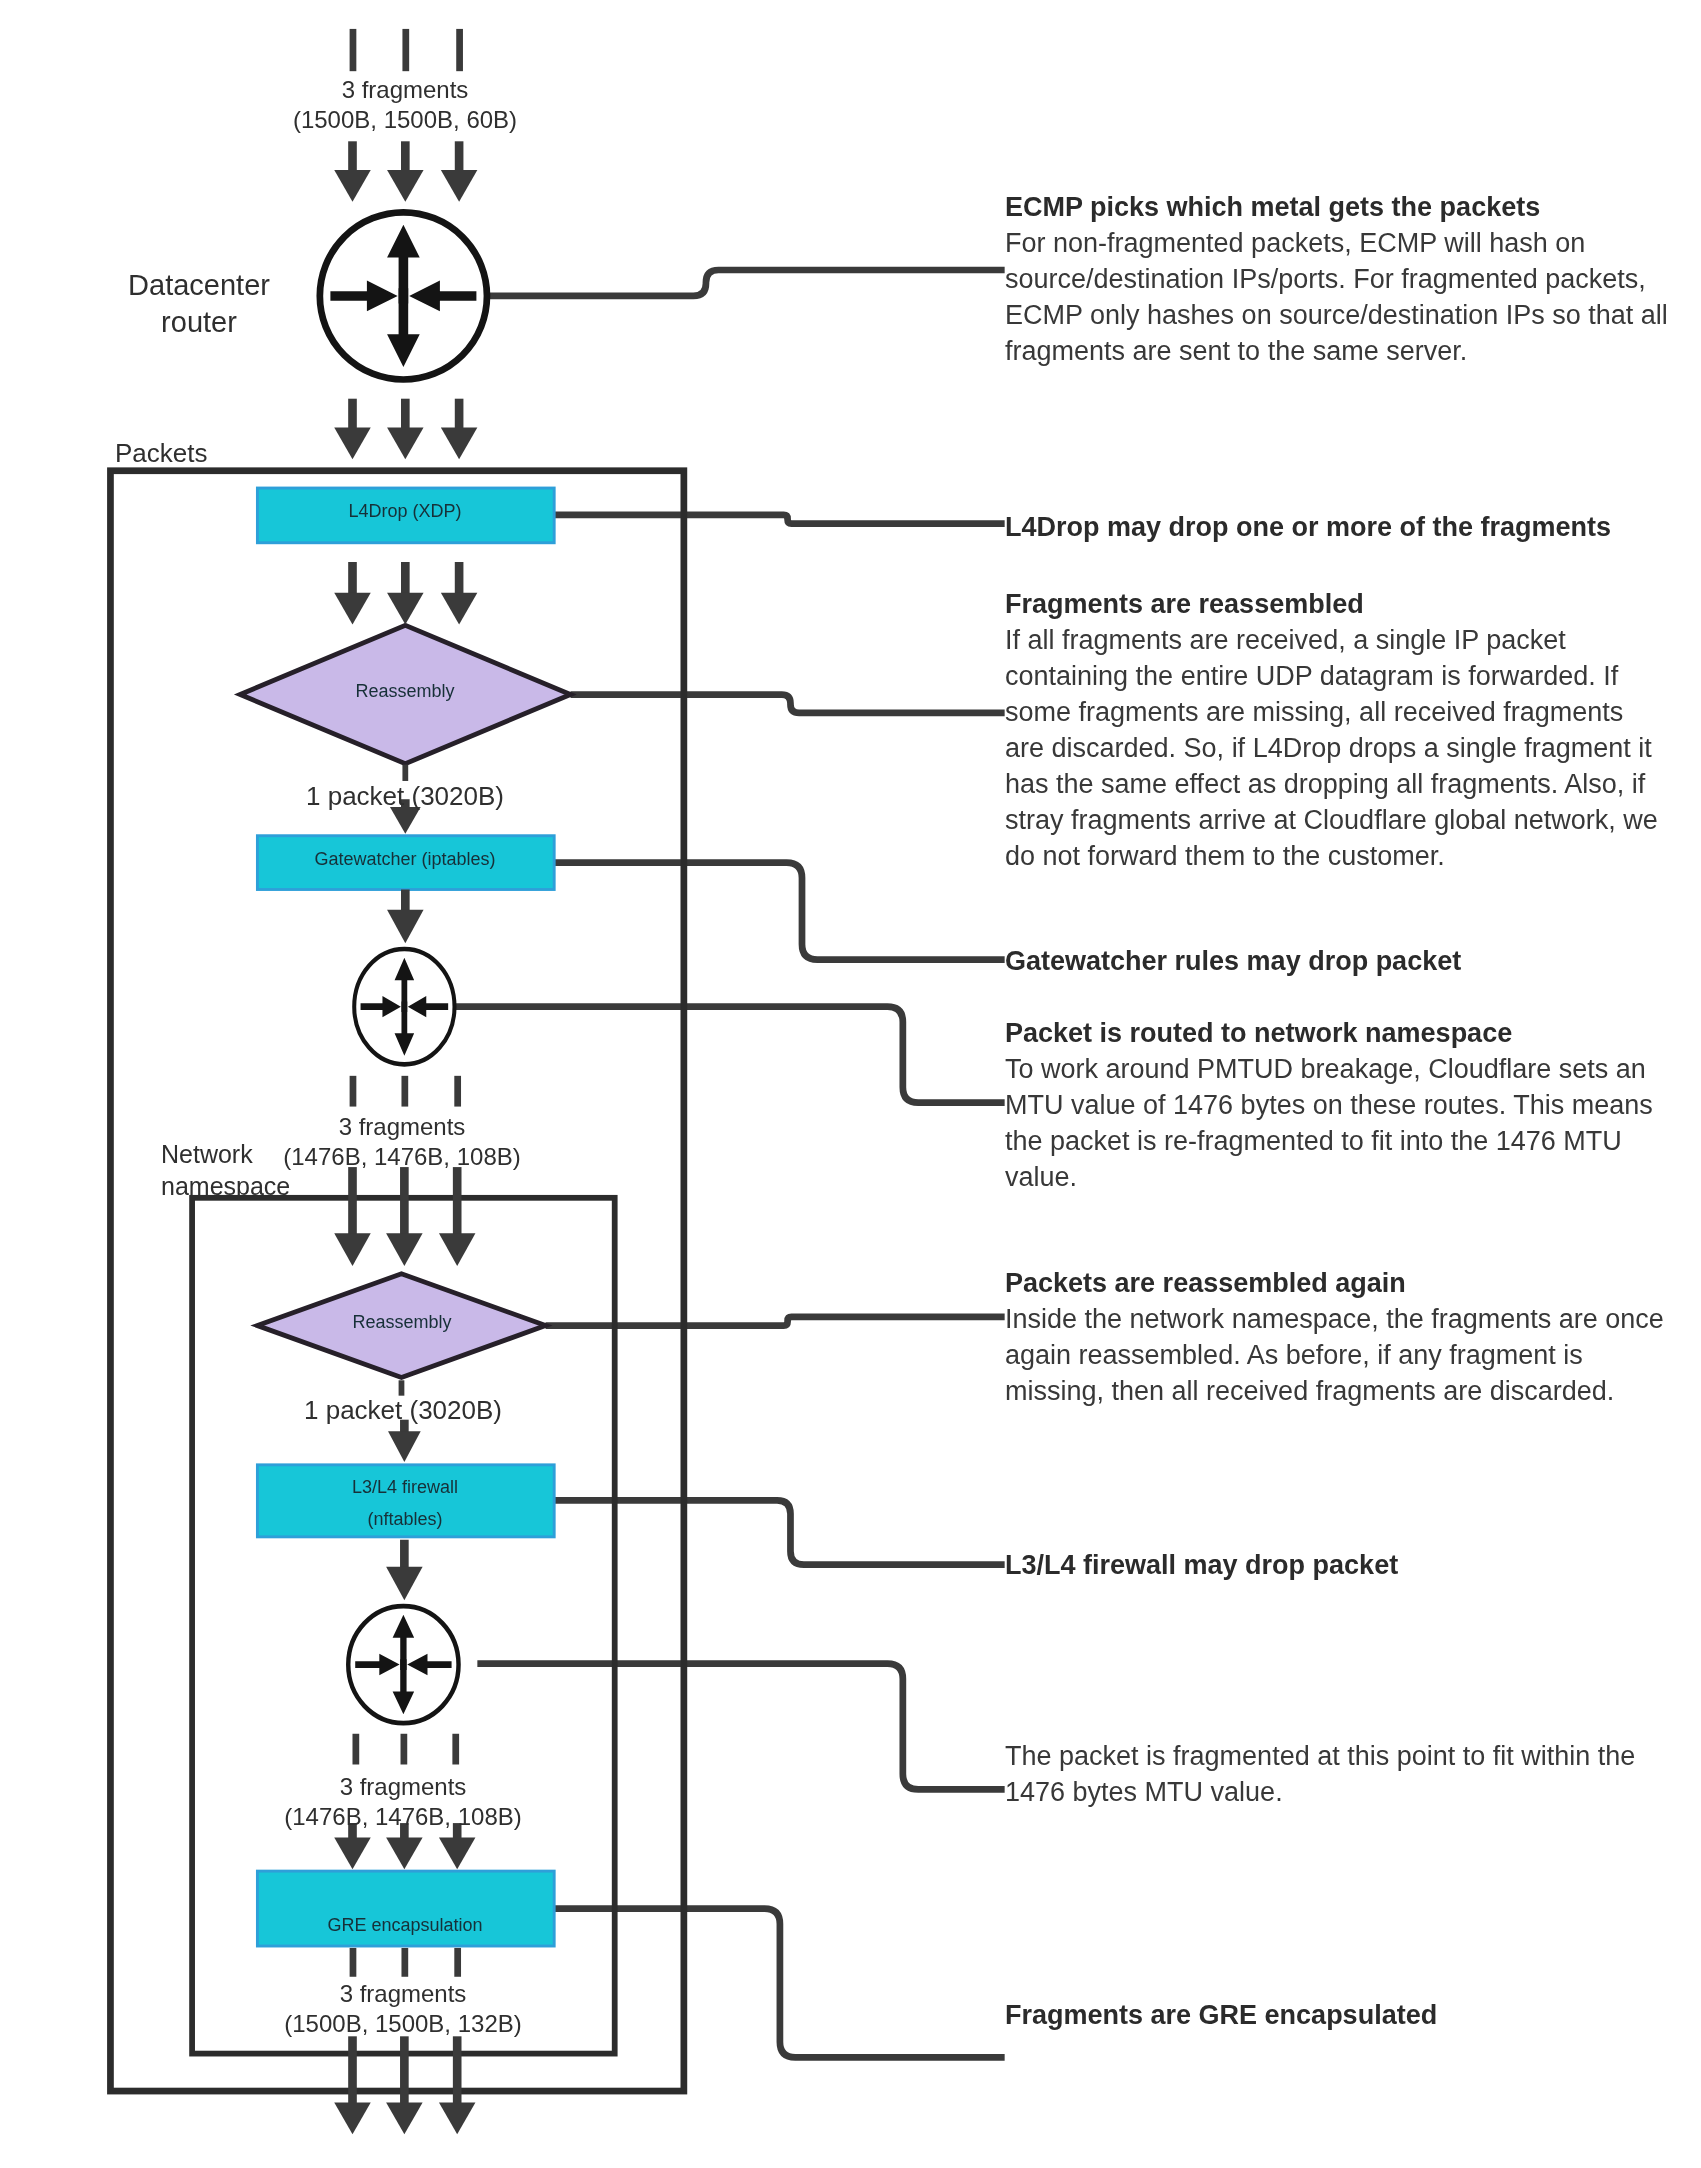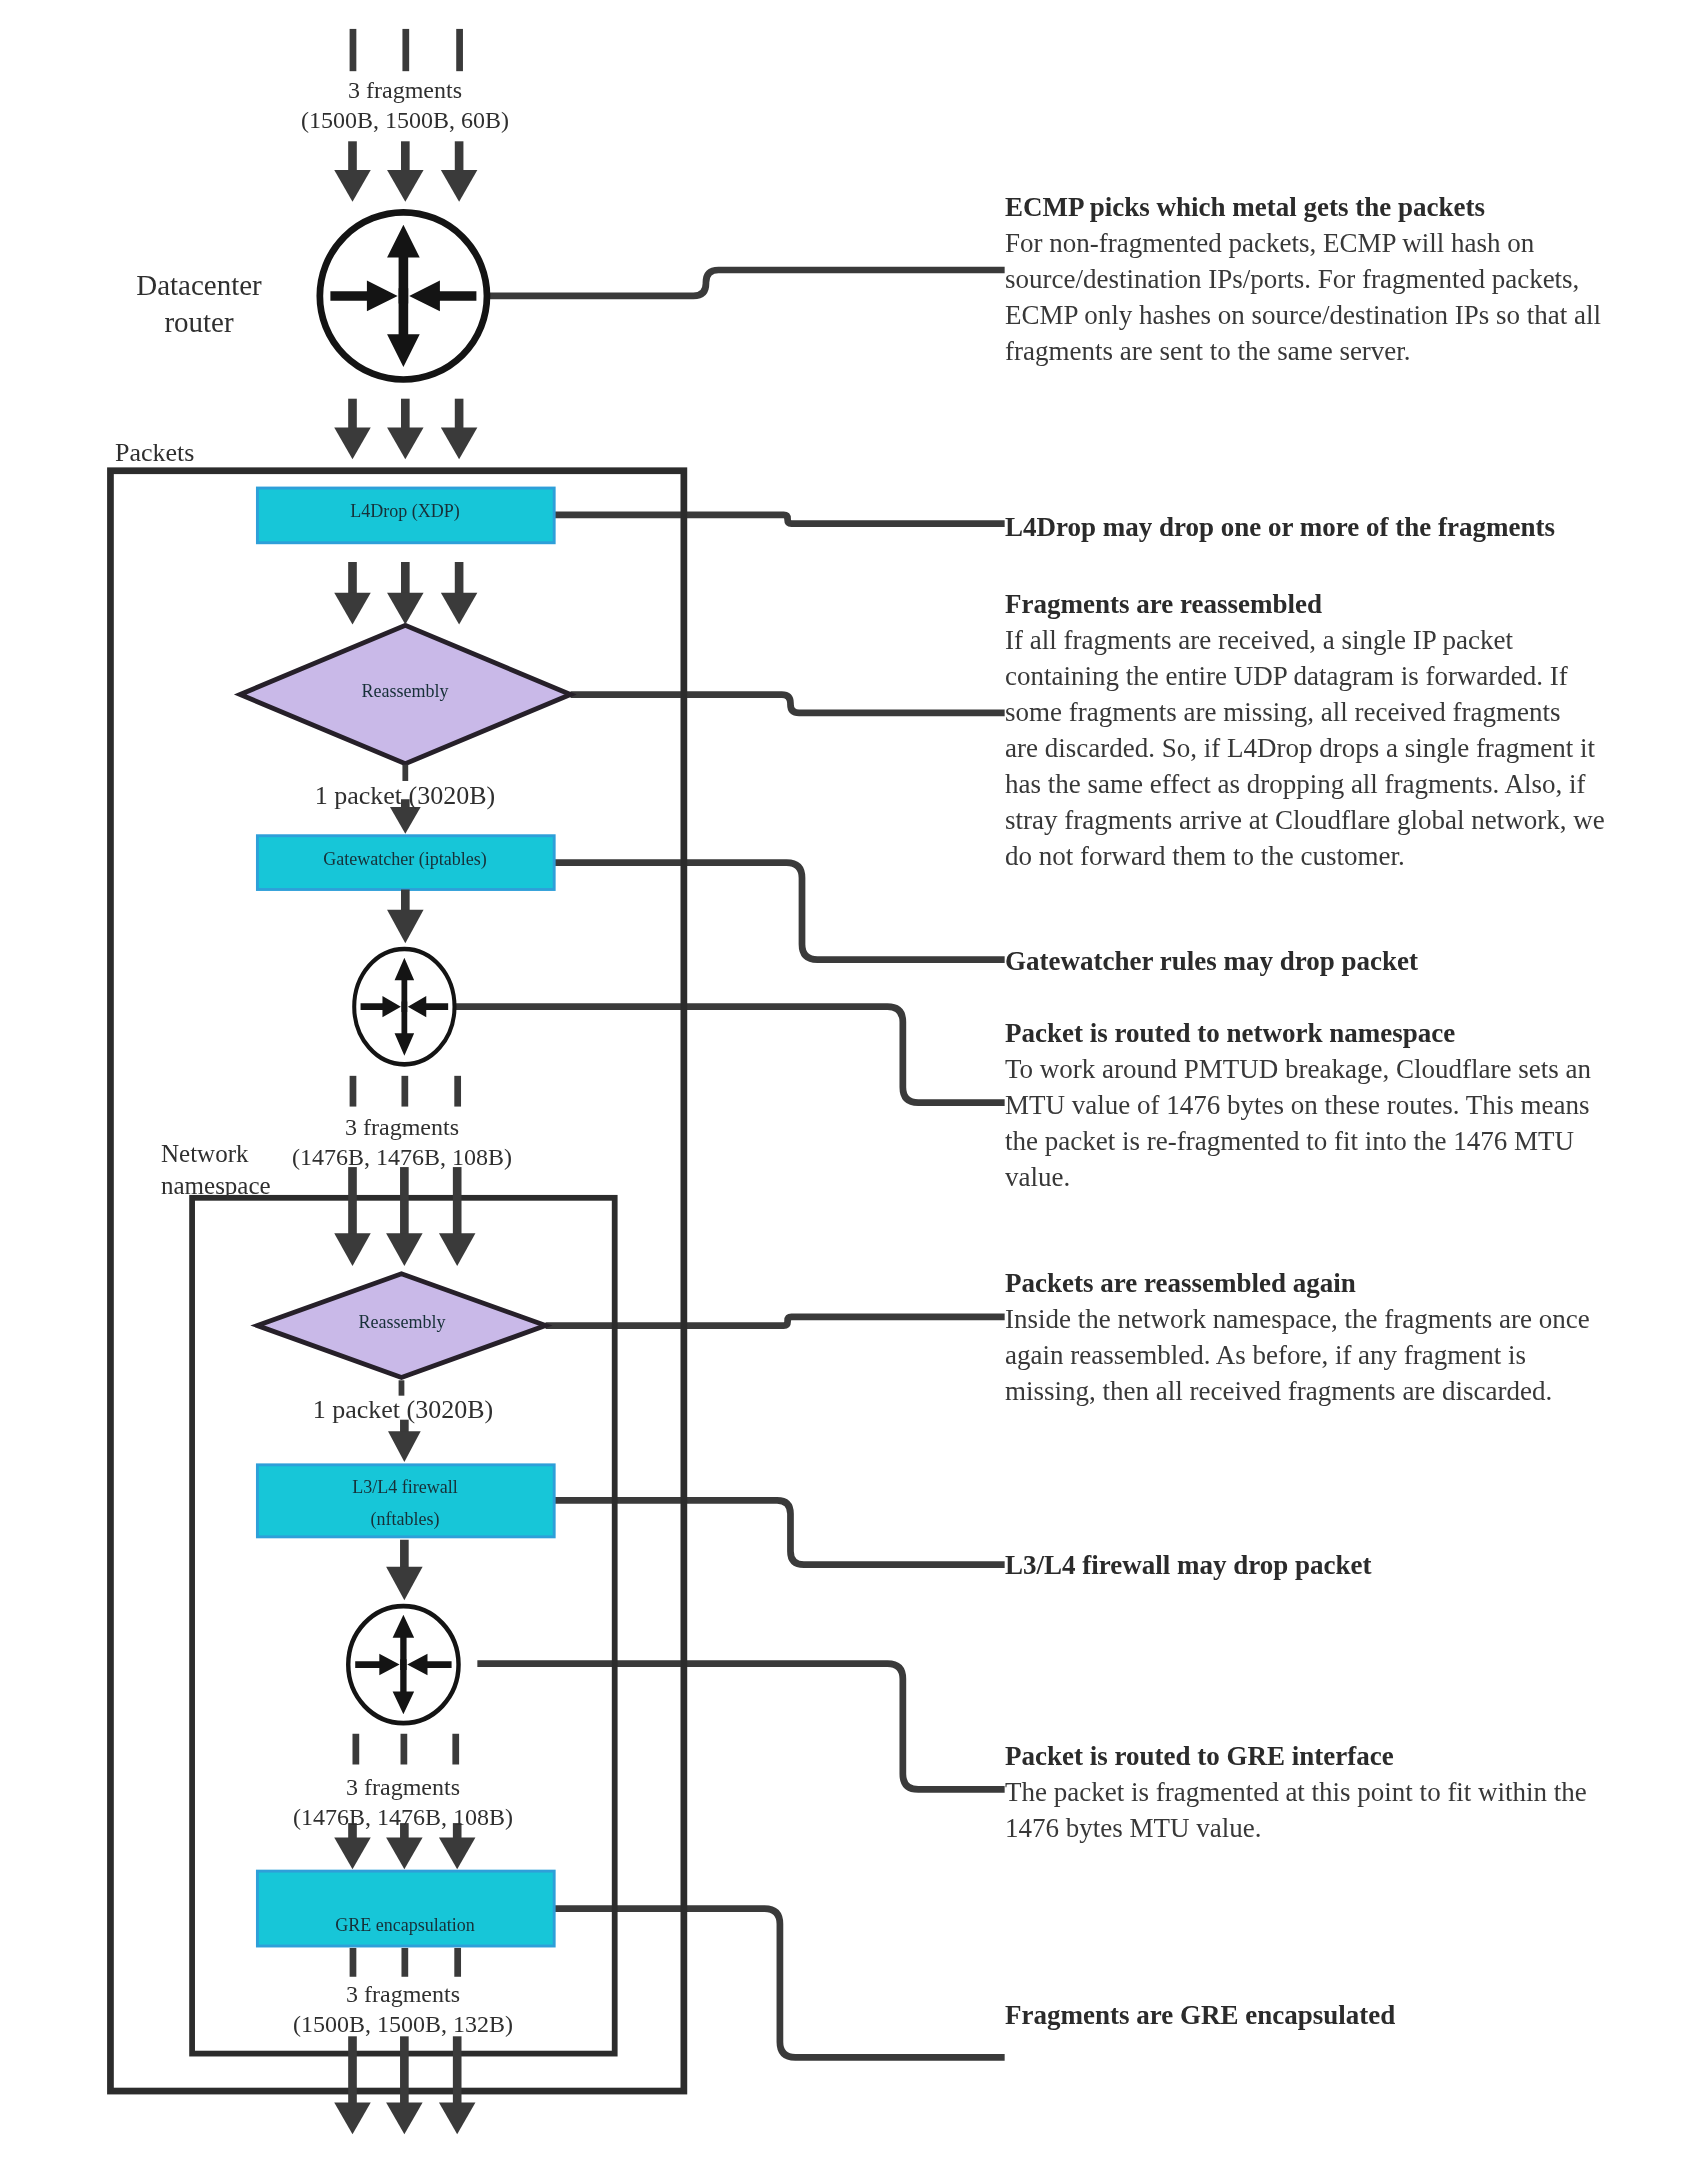--- a/index.html
+++ b/index.html
@@ -1,21 +1,21 @@
 <!DOCTYPE html>
 <html style="--background: #ffffff; --box-fill: #17c6d8; --box-border: #2e9fd9; --diamond-fill: #c9b9e8; --diamond-border: #262029; --line: #3a3a3a; --border-dark: #2c2c2c; --text: #383838; --heading-text: #2b2b2b;"><head>
 <meta charset="utf-8">
 <style>
   html,body{margin:0;padding:0;background:#fff;}
   .canvas{
     position:relative;
     width:1701px;
     height:2168px;
     background:var(--background,#fff);
-    font-family:Liberation Serif, serif;
+    font-family:Liberation Sans, sans-serif;
     color:var(--text,#383838);
     overflow:hidden;
   }
   svg.layer{position:absolute;left:0;top:0;}
   
   .frame{fill:none;stroke:var(--border-dark,#2c2c2c);}
   .cyanbox{fill:var(--box-fill,#17c6d8);stroke:var(--box-border,#2e9fd9);stroke-width:3;}
   .diamond{fill:var(--diamond-fill,#c9b9e8);stroke:var(--diamond-border,#262029);stroke-width:5;}
   .conn{fill:none;stroke:var(--line,#3a3a3a);stroke-width:7;}
   .shaft{stroke:var(--line,#3a3a3a);stroke-width:9;fill:none;}
@@ -237,21 +237,20 @@
     <div class="h">Packets are reassembled again</div>
     <div class="b">Inside the network namespace, the fragments are once
 again reassembled. As before, if any fragment is
 missing, then all received fragments are discarded.</div>
   </div>
   <div class="ann" style="top:1547px;">
     <div class="h">L3/L4 firewall may drop packet</div>
     <div class="b"></div>
   </div>
   <div class="ann" style="top:1738px;">
-    <div class="h">Packet is routed to GRE interface</div>
     <div class="b">The packet is fragmented at this point to fit within the
 1476 bytes MTU value.</div>
   </div>
   <div class="ann" style="top:1997px;">
     <div class="h">Fragments are GRE encapsulated</div>
   </div>
 
 </div>
 
 

